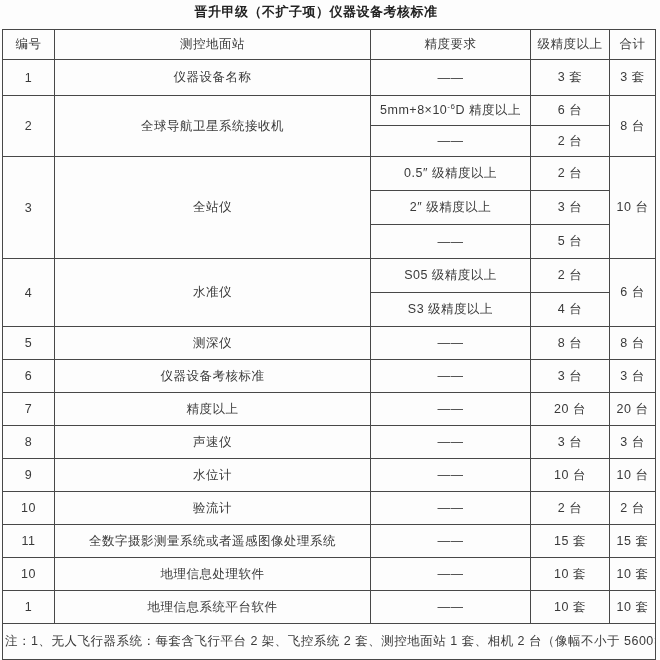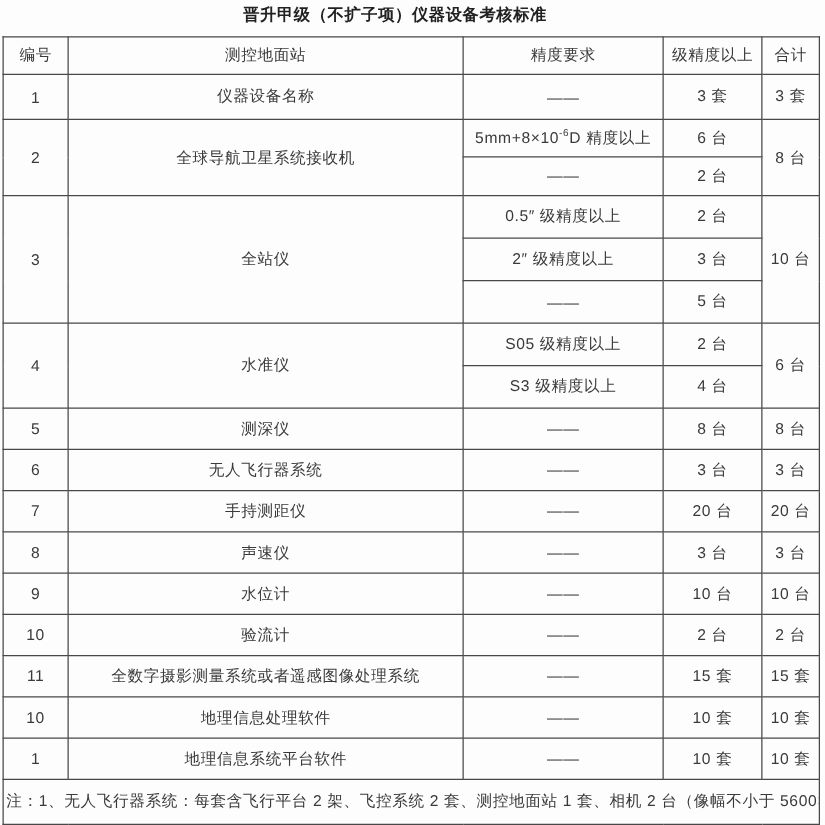--- a/index.html
+++ b/index.html
@@ -108,28 +108,28 @@
 
     <tr class="h33">
       <td>5</td>
       <td>测深仪</td>
       <td>——</td>
       <td>8 台</td>
       <td>8 台</td>
     </tr>
     <tr class="h33">
       <td>6</td>
-      <td>无人飞行器系统</td>
+      <td>仪器设备考核标准</td>
       <td>——</td>
       <td>3 台</td>
       <td>3 台</td>
     </tr>
     <tr class="h33">
       <td>7</td>
-      <td>手持测距仪</td>
+      <td>精度以上</td>
       <td>——</td>
       <td>20 台</td>
       <td>20 台</td>
     </tr>
     <tr class="h33">
       <td>8</td>
       <td>声速仪</td>
       <td>——</td>
       <td>3 台</td>
       <td>3 台</td>

